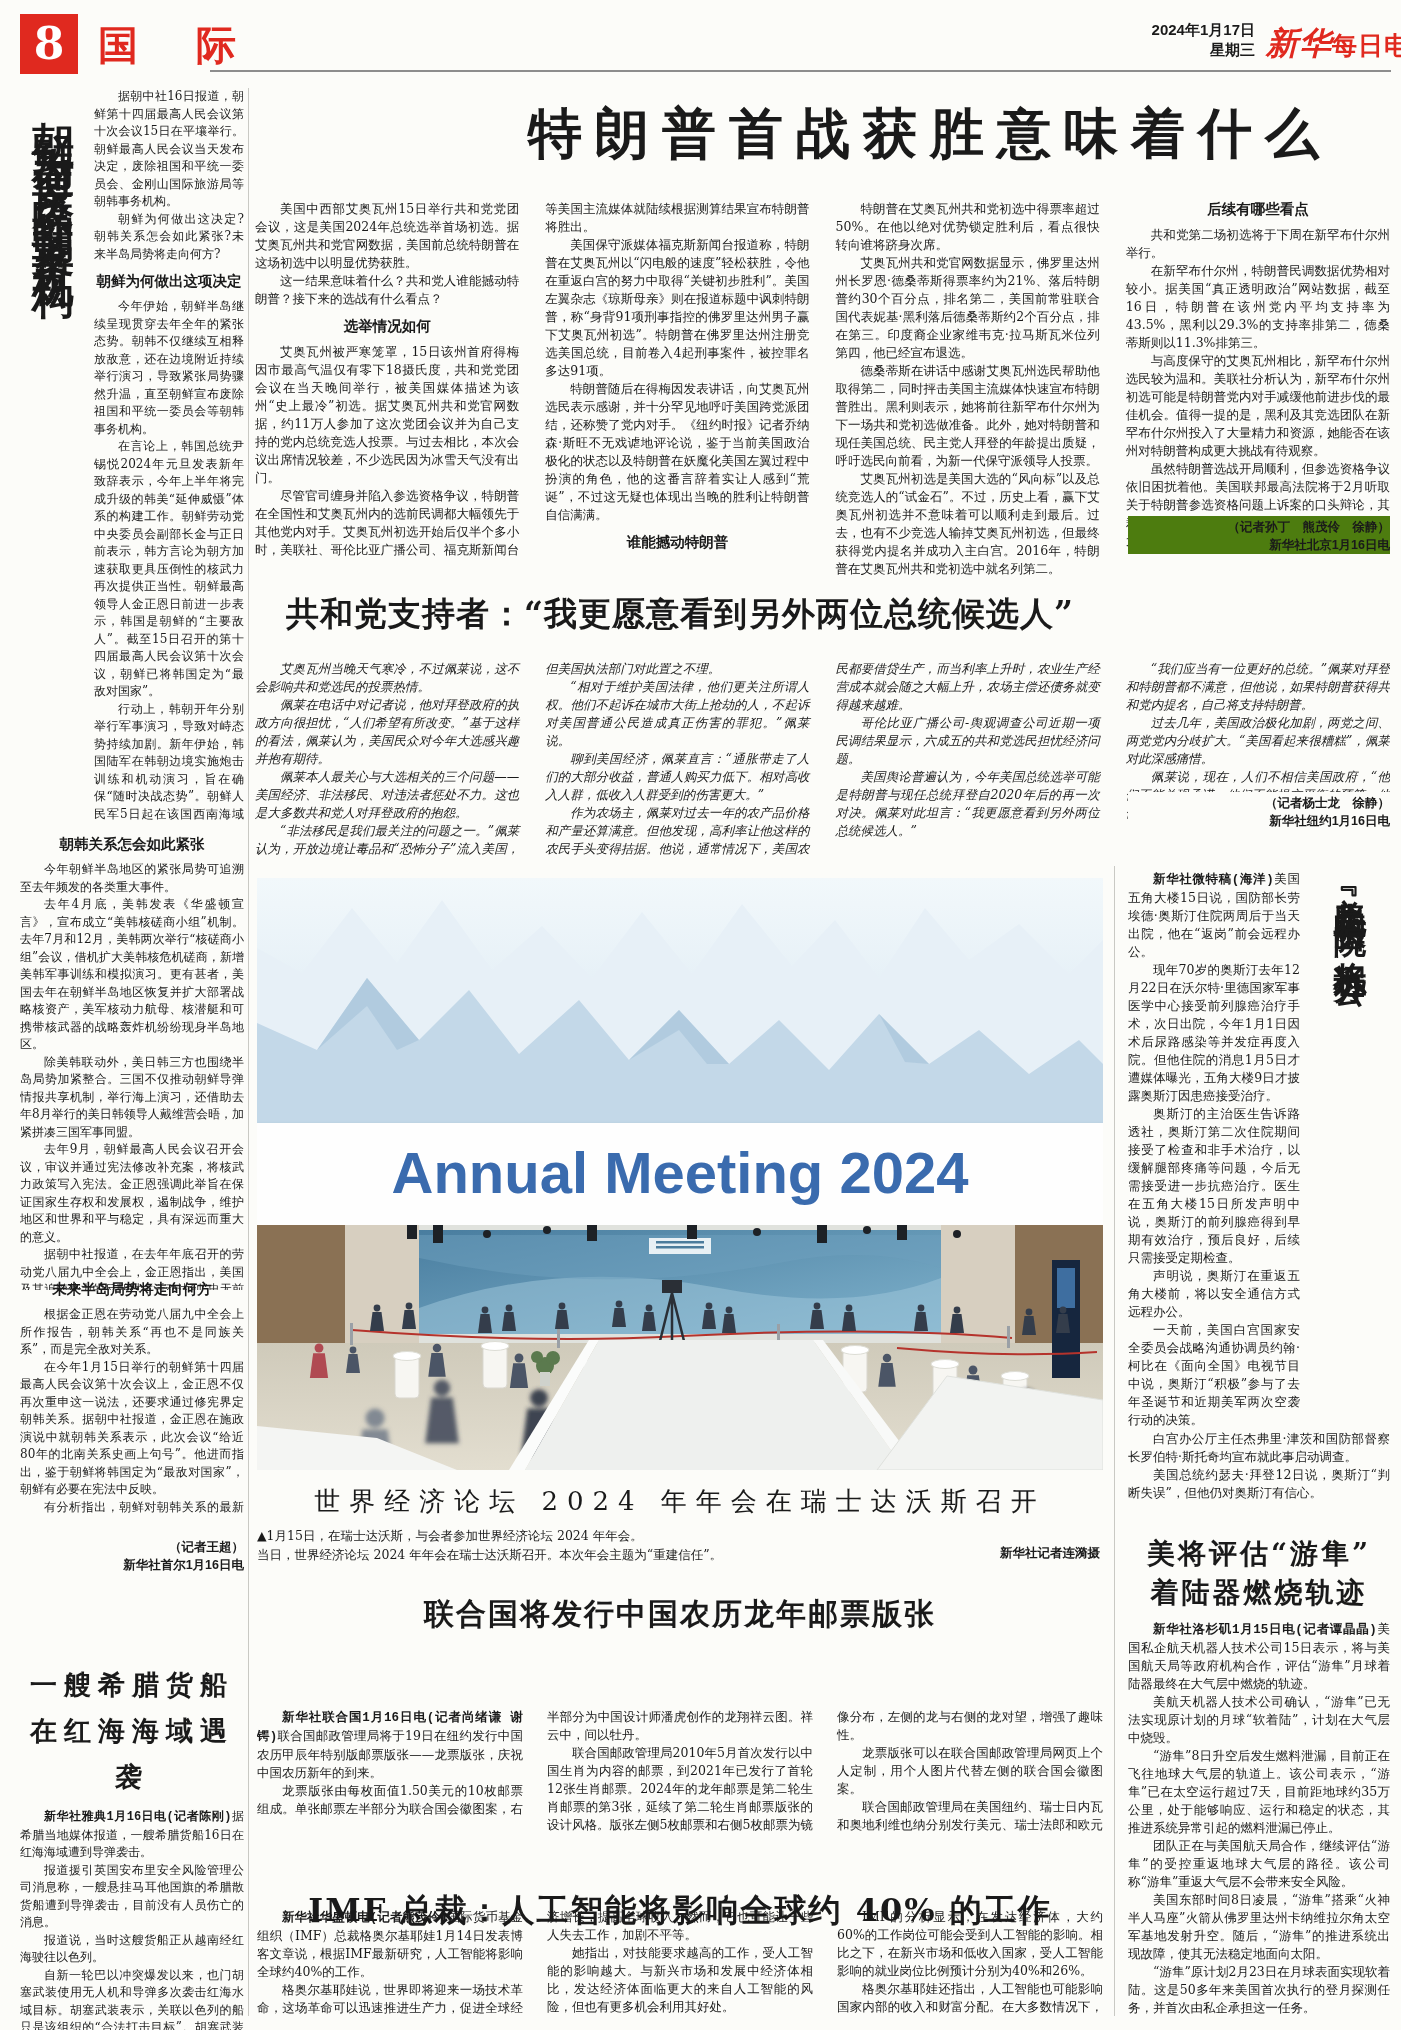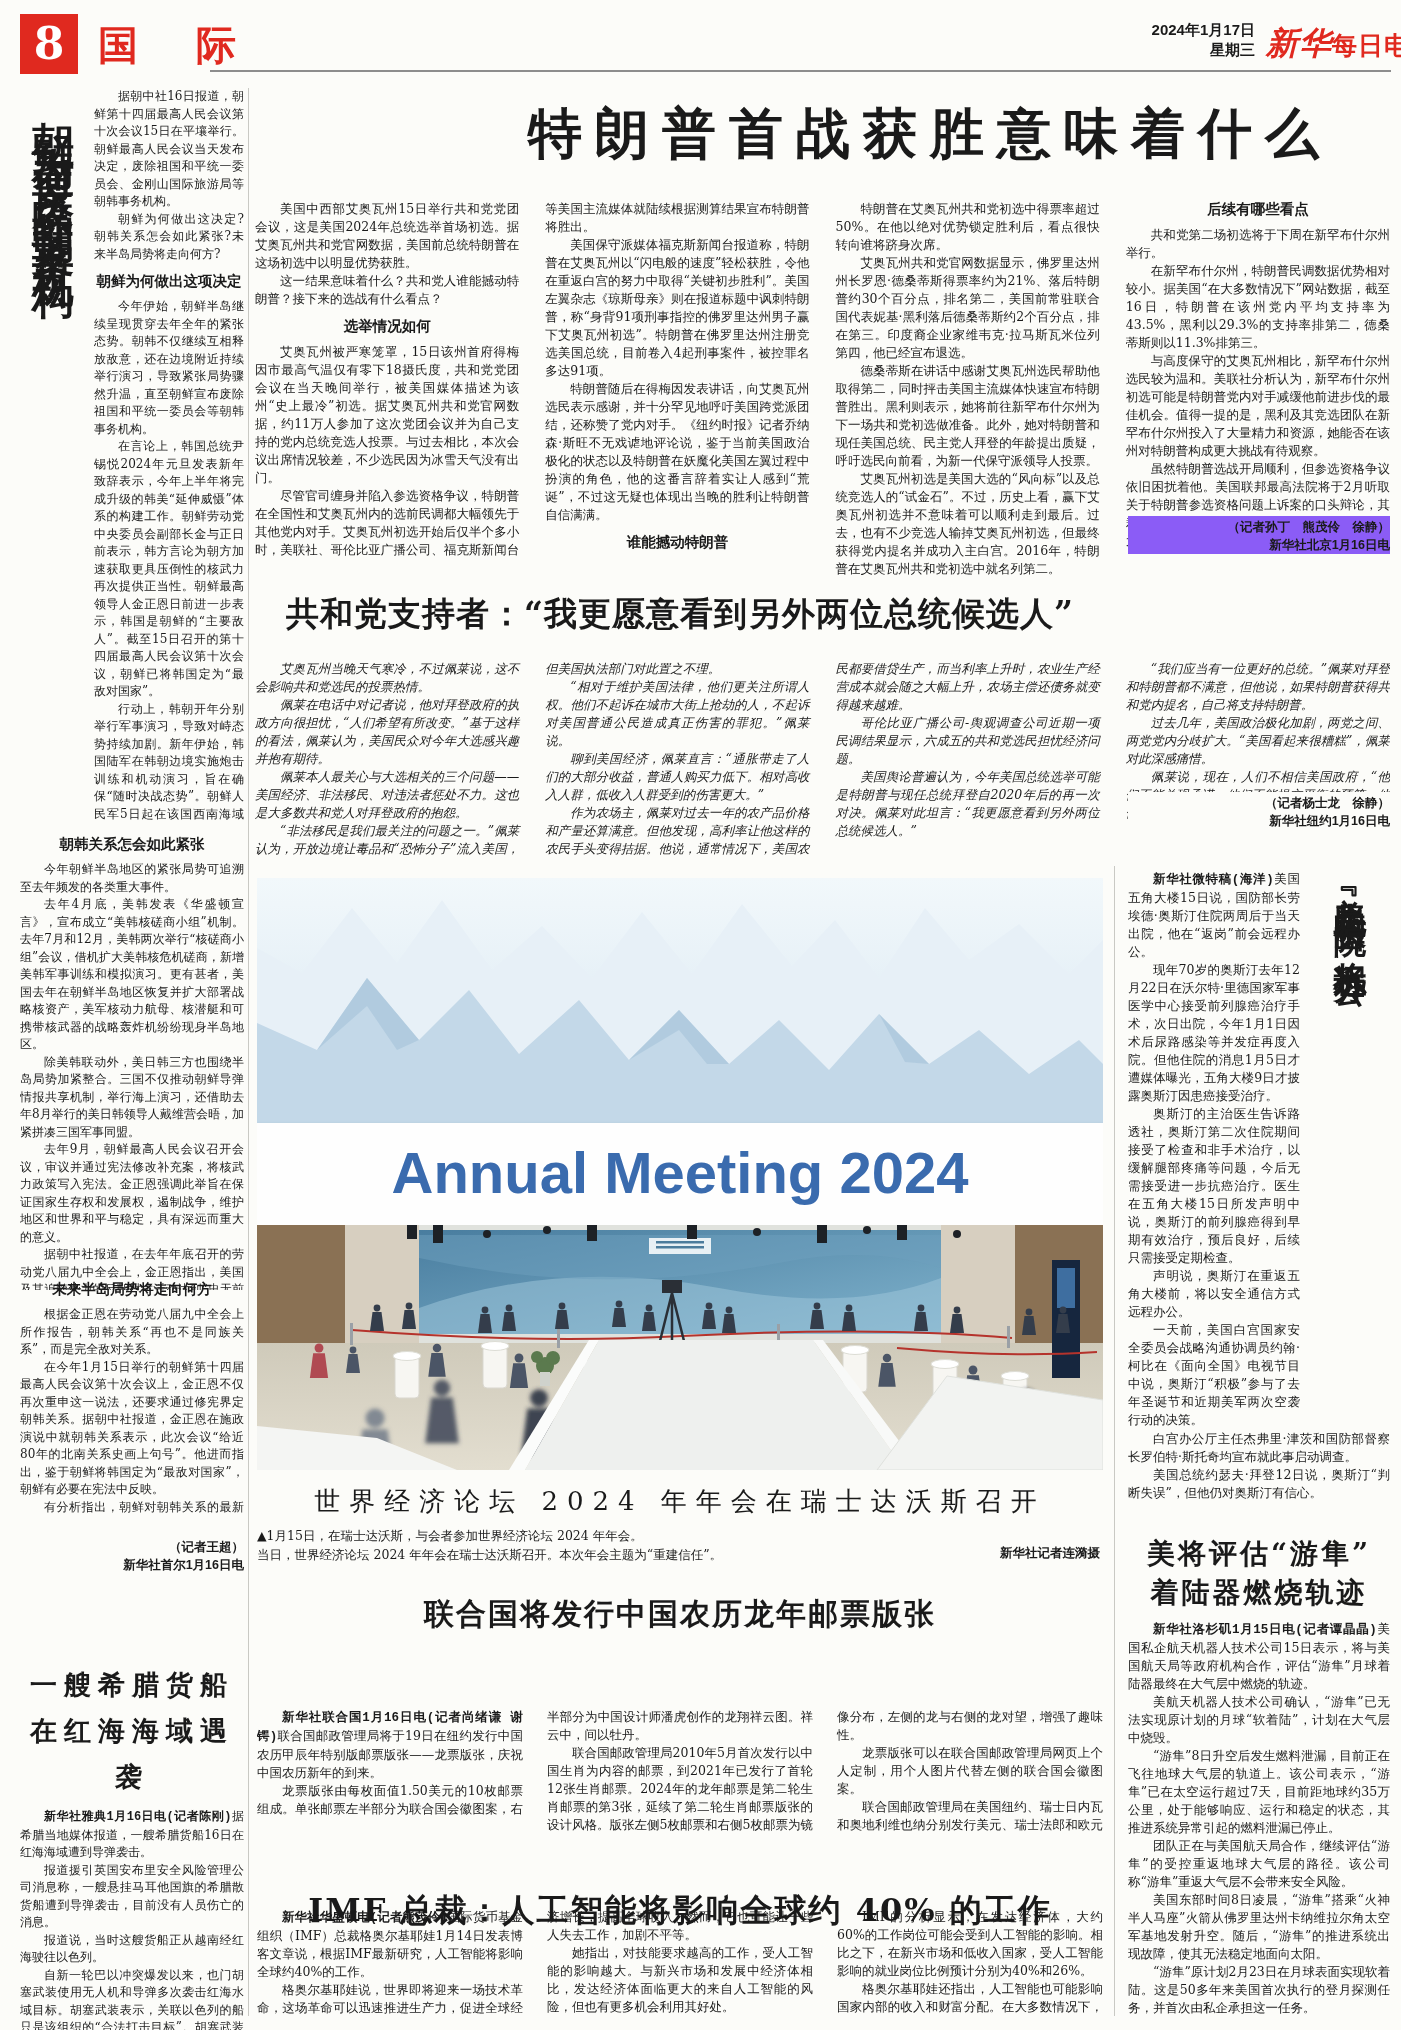--- a/index.html
+++ b/index.html
@@ -44,21 +44,21 @@
   #korea-byline { top:1538px; background:#fcfcf9; }
   #greek { top:1662px; height:430px; }
   .greek-title { font-size:27px; font-weight:bold; letter-spacing:7px; line-height:46px;
                  text-align:center; margin-bottom:8px; }
 
   
   #trump-headline { left:470px; top:98px; width:920px; height:84px; text-align:center;
                     font-size:54px; font-weight:bold; letter-spacing:13px; white-space:nowrap; }
   #trump-body { left:255px; top:200px; width:1135px; height:382px;
                 column-count:4; column-gap:26px; }
-  #trump-byline { left:1128px; top:516px; width:262px; background:#8b5cf6; padding-top:2px; }
+  #trump-byline { left:1128px; top:516px; width:262px; background:#4d7c0f; padding-top:2px; }
 
   
   #gop-headline { left:255px; top:592px; width:850px; height:56px; text-align:center;
                   font-size:33px; letter-spacing:1px; white-space:nowrap; }
   #pelle-body { left:255px; top:660px; width:1135px; height:212px;
                 column-count:4; column-gap:26px; }
   #pelle-body .para { font-style:italic; }
   #pelle-byline { left:1128px; top:792px; width:262px; background:#fcfcf9; padding-top:2px; }
 
   
@@ -163,21 +163,21 @@
     <p class="para">尽管官司缠身并陷入参选资格争议，特朗普在全国性和艾奥瓦州内的选前民调都大幅领先于其他党内对手。艾奥瓦州初选开始后仅半个多小时，美联社、哥伦比亚广播公司、福克斯新闻台等美国主流媒体就陆续根据测算结果宣布特朗普将胜出。</p>
     <p class="para">美国保守派媒体福克斯新闻台报道称，特朗普在艾奥瓦州以“闪电般的速度”轻松获胜，令他在重返白宫的努力中取得“关键初步胜利”。美国左翼杂志《琼斯母亲》则在报道标题中讽刺特朗普，称“身背91项刑事指控的佛罗里达州男子赢下艾奥瓦州初选”。特朗普在佛罗里达州注册竞选美国总统，目前卷入4起刑事案件，被控罪名多达91项。</p>
     <p class="para">特朗普随后在得梅因发表讲话，向艾奥瓦州选民表示感谢，并十分罕见地呼吁美国跨党派团结，还称赞了党内对手。《纽约时报》记者乔纳森·斯旺不无戏谑地评论说，鉴于当前美国政治极化的状态以及特朗普在妖魔化美国左翼过程中扮演的角色，他的这番言辞着实让人感到“荒诞”，不过这无疑也体现出当晚的胜利让特朗普自信满满。</p>
     <h3 class="subhead">谁能撼动特朗普</h3>
     <p class="para">特朗普在艾奥瓦州共和党初选中得票率超过50%。在他以绝对优势锁定胜利后，看点很快转向谁将跻身次席。</p>
     <p class="para">艾奥瓦州共和党官网数据显示，佛罗里达州州长罗恩·德桑蒂斯得票率约为21%、落后特朗普约30个百分点，排名第二，美国前常驻联合国代表妮基·黑利落后德桑蒂斯约2个百分点，排在第三。印度裔企业家维韦克·拉马斯瓦米位列第四，他已经宣布退选。</p>
     <p class="para">德桑蒂斯在讲话中感谢艾奥瓦州选民帮助他取得第二，同时抨击美国主流媒体快速宣布特朗普胜出。黑利则表示，她将前往新罕布什尔州为下一场共和党初选做准备。此外，她对特朗普和现任美国总统、民主党人拜登的年龄提出质疑，呼吁选民向前看，为新一代保守派领导人投票。</p>
     <p class="para">艾奥瓦州初选是美国大选的“风向标”以及总统竞选人的“试金石”。不过，历史上看，赢下艾奥瓦州初选并不意味着可以顺利走到最后。过去，也有不少竞选人输掉艾奥瓦州初选，但最终获得党内提名并成功入主白宫。2016年，特朗普在艾奥瓦州共和党初选中就名列第二。</p>
     <h3 class="subhead">后续有哪些看点</h3>
     <p class="para">共和党第二场初选将于下周在新罕布什尔州举行。</p>
-    <p class="para">在新罕布什尔州，特朗普民调数据优势相对较小。据美国“在大多数情况下”网站数据，截至16日，特朗普在该州党内平均支持率为43.5%，黑利以29.3%的支持率排第二，德桑蒂斯则以11.3%排第三。</p>
+    <p class="para">在新罕布什尔州，特朗普民调数据优势相对较小。据美国“真正透明政治”网站数据，截至16日，特朗普在该州党内平均支持率为43.5%，黑利以29.3%的支持率排第二，德桑蒂斯则以11.3%排第三。</p>
     <p class="para">与高度保守的艾奥瓦州相比，新罕布什尔州选民较为温和。美联社分析认为，新罕布什尔州初选可能是特朗普党内对手减缓他前进步伐的最佳机会。值得一提的是，黑利及其竞选团队在新罕布什尔州投入了大量精力和资源，她能否在该州对特朗普构成更大挑战有待观察。</p>
     <p class="para">虽然特朗普选战开局顺利，但参选资格争议依旧困扰着他。美国联邦最高法院将于2月听取关于特朗普参选资格问题上诉案的口头辩论，其裁决或对今年大选产生重大影响。分析人士认为，虽然特朗普在共和党内地位和影响力毋庸置疑，但考虑到与他有牵涉的法律和政治争端，他未来争取候选人提名之路不会平坦。</p>
   </div>
 <div class="abs" id="trump-byline">
   <p class="byline">（记者孙丁　熊茂伶　徐静）</p>
   <p class="byline">新华社北京1月16日电</p>
 </div>
 
 <h2 class="abs" id="gop-headline">共和党支持者：“我更愿意看到另外两位总统候选人”</h2>
 <div class="abs clip" id="pelle-body">

